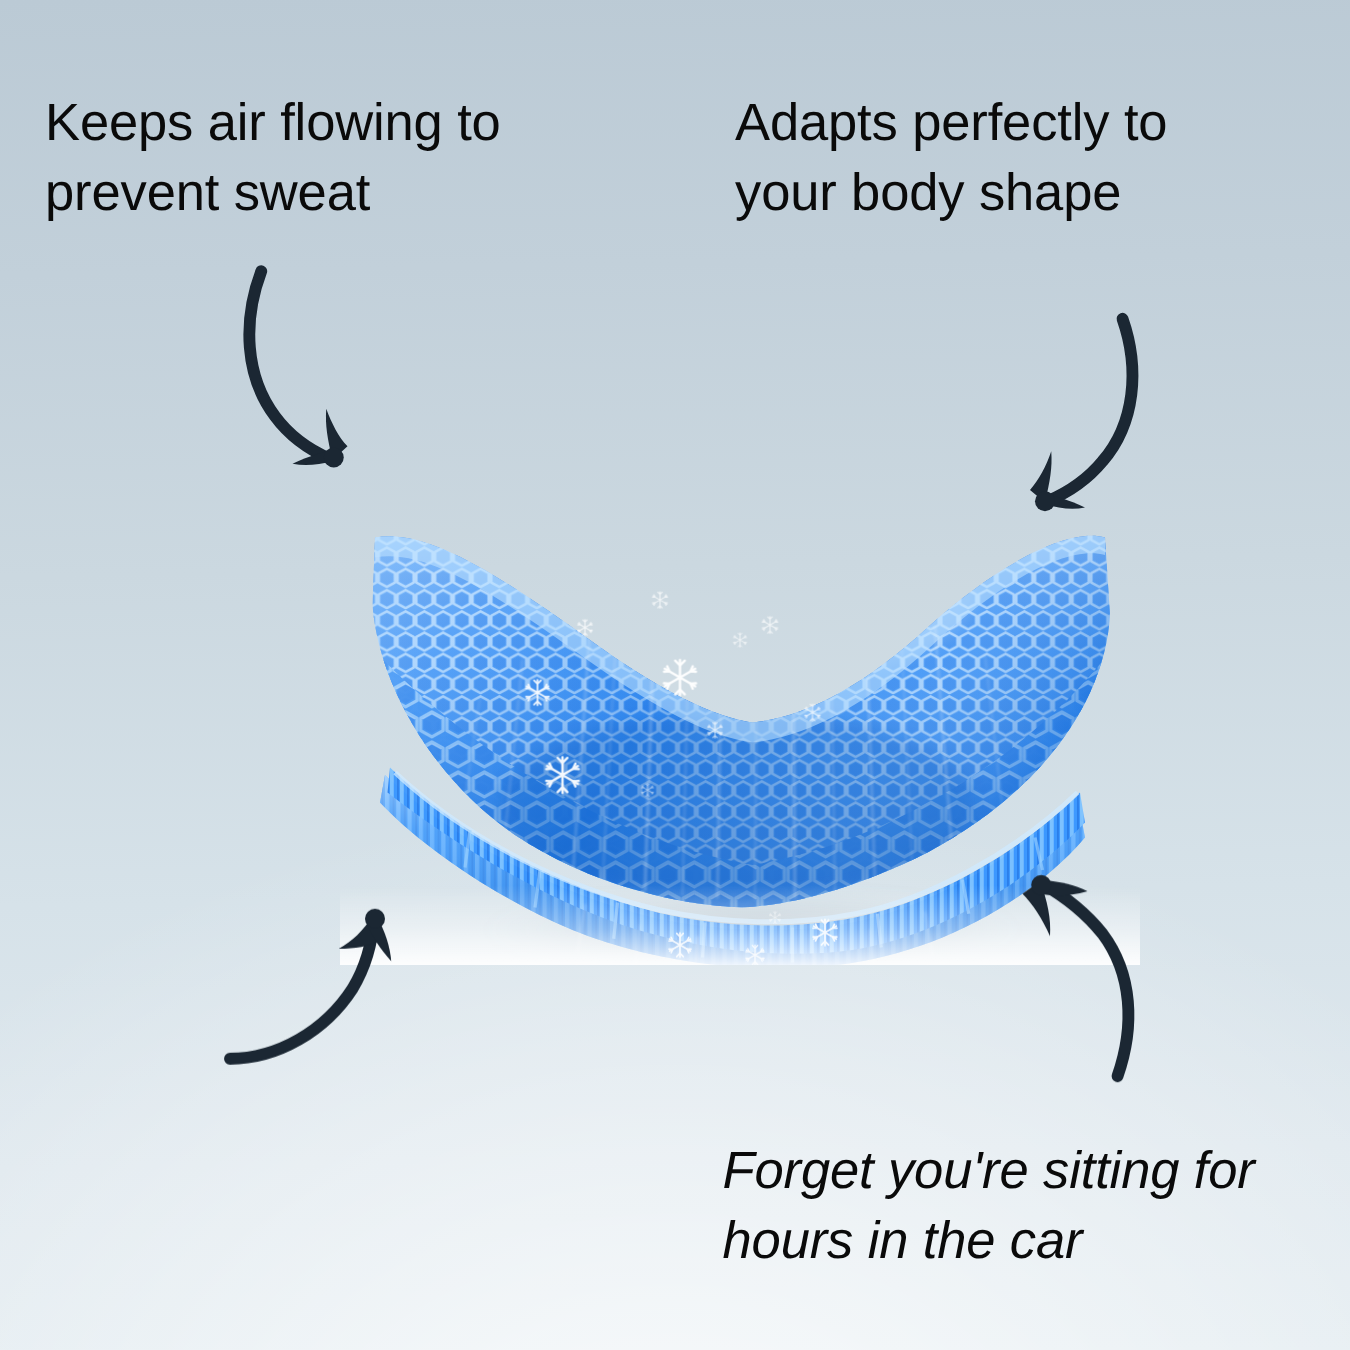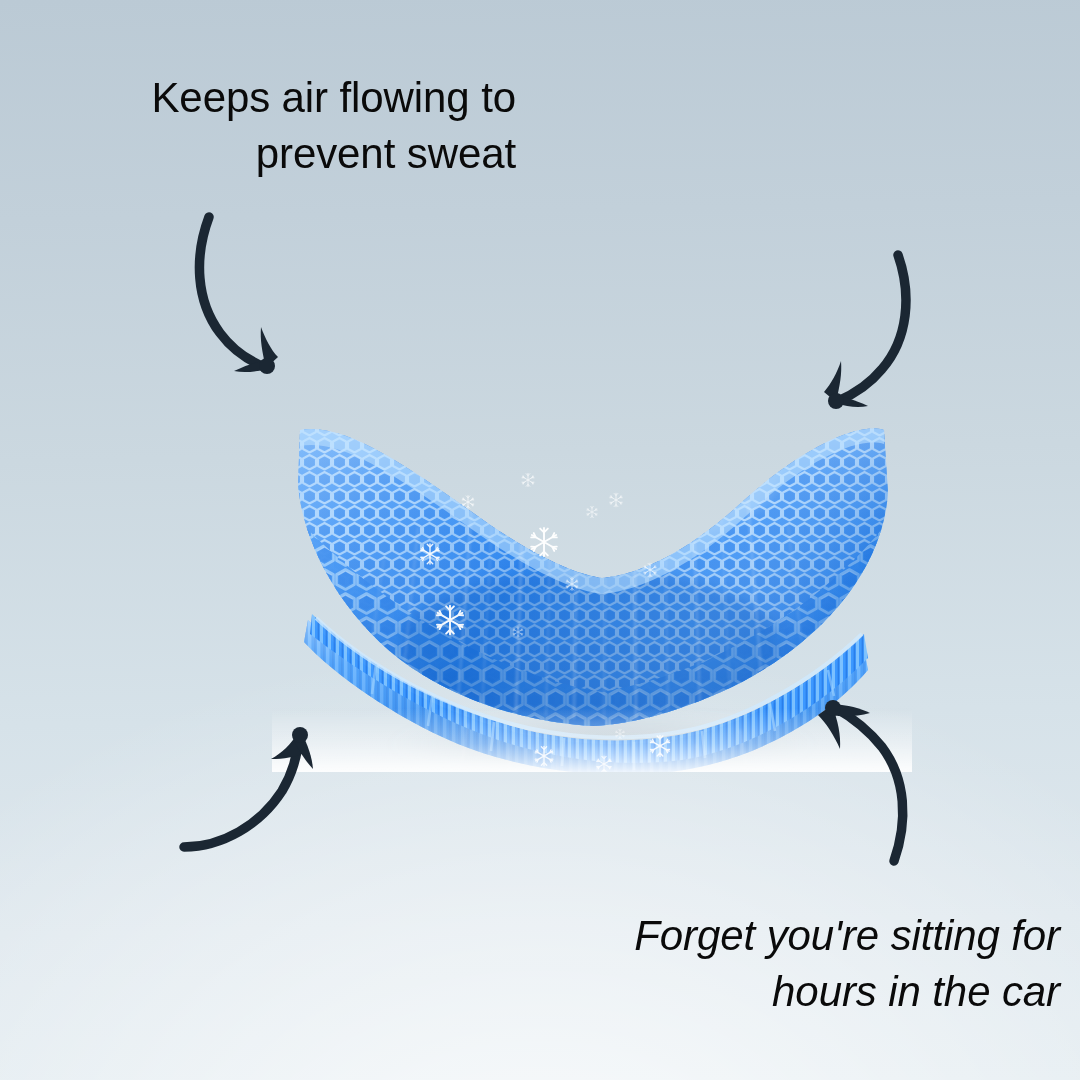--- a/index.html
+++ b/index.html
@@ -18,21 +18,21 @@
       radial-gradient(ellipse 120% 90% at 50% 115%, rgba(255,255,255,0.85) 0%, rgba(255,255,255,0.0) 62%),
       linear-gradient(179deg, #bbcad5 0%, #c2d0da 20%, #cbd8e0 42%, #d6e2e9 66%, #dfe8ee 85%, #e2ebf0 100%);
   }
 
   
   .callout {
     position: absolute;
     color: #0a0a0a;
     font-size: 42px;
     line-height: 1.33;
-    text-align: right;
+    text-align: left;
     letter-spacing: -0.1px;
     white-space: pre-line;
     font-weight: 400;
   }
   .callout.tl { left: 36px;  top: 70px;  width: 480px; }
   .callout.tr { left: 588px; top: 70px;  width: 462px; }
   .callout.bl { left: 36px;  top: 898px; width: 480px; }
   .callout.br { left: 578px; top: 908px; width: 482px; font-style: italic; }
 
   
@@ -314,18 +314,20 @@
       <path d="M98 176 C 112 136, 110 94, 86 62 C 70 42, 52 30, 38 22" fill="none" stroke="#1b2733" stroke-width="9.5" stroke-linecap="round"></path>
       <path d="M36 20 C 42 36, 45 50, 44 64 C 38 50, 30 38, 22 30 Z" fill="#1b2733"></path>
       <path d="M37 19 C 52 20, 64 23, 74 28 C 60 32, 46 32, 36 30 Z" fill="#1b2733"></path>
       <circle cx="37" cy="23" r="8" fill="#1b2733"></circle>
     </svg>
   </div>
 
   <div class="callout tl">Keeps air flowing to
 prevent sweat</div>
 
+  <div class="callout tr">Adapts perfectly to
+your body shape</div>
 
 
   <div class="callout br">Forget you're sitting for
 hours in the car</div>
 
 </div>
 
 </body></html>

